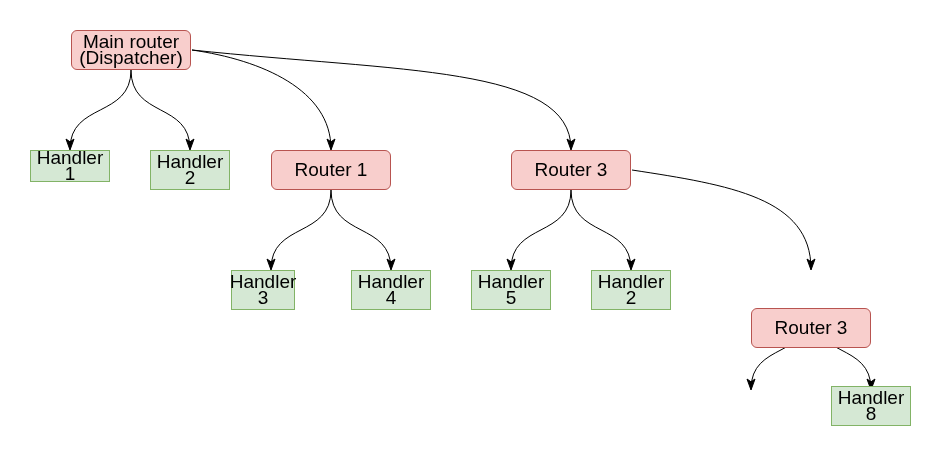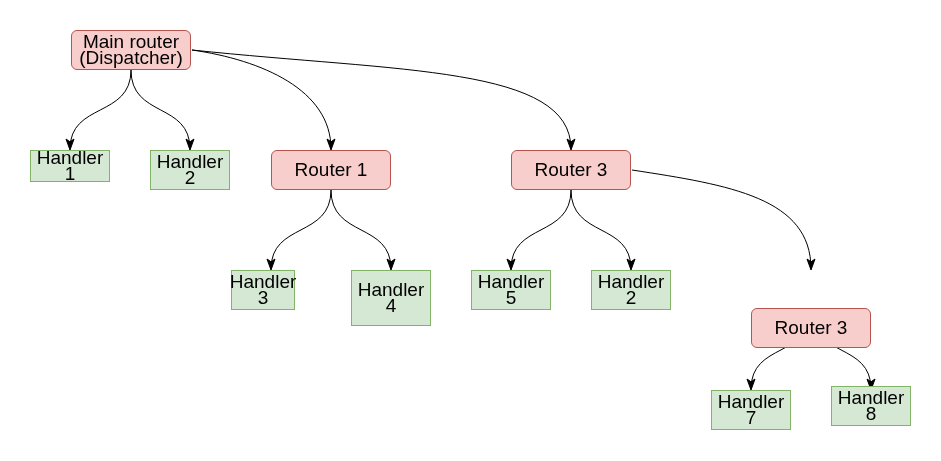--- a/index.html
+++ b/index.html
@@ -80,25 +80,24 @@
   <div class="node handler" style="left:30px; top:150px; width:80px; height:32px;">Handler 1</div>
 
   <div class="node handler" style="left:150px; top:150px; width:80px; height:40px;">Handler 2</div>
 
   <div class="node router" style="left:271px; top:150px; width:120px; height:40px;">Router 1</div>
 
   <div class="node router" style="left:511px; top:150px; width:120px; height:40px;">Router 3</div>
 
   <div class="node handler" style="left:231px; top:270px; width:64px; height:40px;">Handler 3</div>
 
-  <div class="node handler" style="left:351px; top:270px; width:80px; height:56px;">Handler 4</div>
+  <div class="node handler" style="left:351px; top:270px; width:80px; height:40px;">Handler 4</div>
 
   <div class="node handler" style="left:471px; top:270px; width:80px; height:40px;">Handler 5</div>
 
   <div class="node handler" style="left:591px; top:270px; width:80px; height:40px;">Handler 2</div>
 
   <div class="node router" style="left:751px; top:270px; width:120px; height:40px;margin-top:38px;">Router 3</div>
 
-  <div class="node handler" style="left:711px; top:390px; width:80px; height:40px;">Handler 7</div>
 
   <div class="node handler" style="left:831px; top:386px; width:80px; height:40px;">Handler 8</div>
 
 </div>
 
 </body></html>

